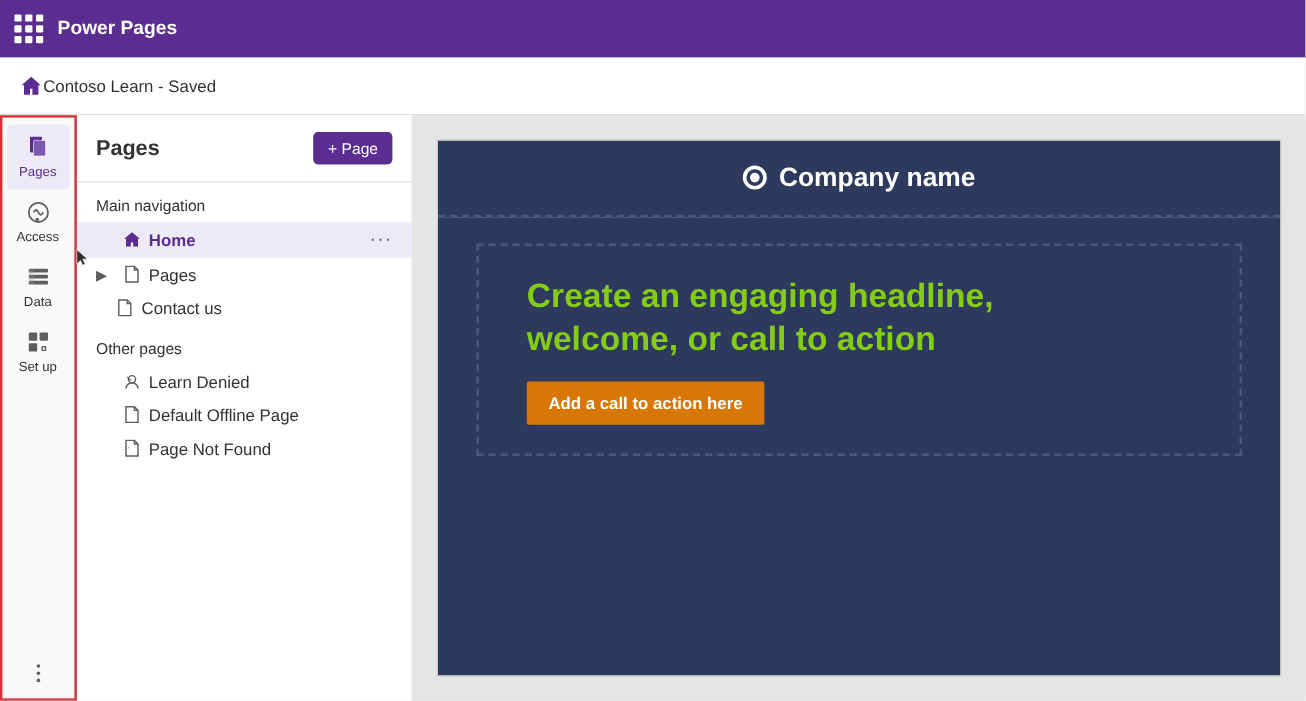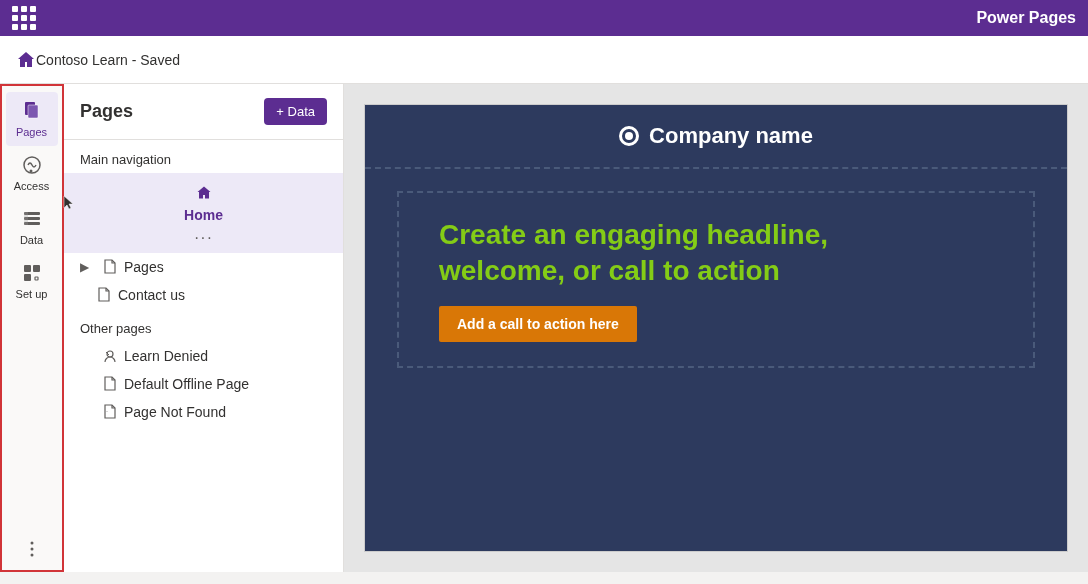--- a/index.html
+++ b/index.html
@@ -1,26 +1,25 @@
 <!DOCTYPE html>
 <html><head>
   <meta charset="utf-8">
   <style>
     * { margin: 0; padding: 0; box-sizing: border-box; }
     body { font-family: 'Segoe UI', sans-serif; width: 1088px; height: 584px; overflow: hidden; background: #f3f2f1; }
 
     
     .topbar {
-      height: 36px;
+      height: 48px;
       background: #5c2d91;
       display: flex;
       align-items: center;
       padding: 0 12px;
       gap: 12px;
-      justify-content: space-between;
     }
     .topbar-dots {
       display: grid;
       grid-template-columns: repeat(3, 6px);
       grid-template-rows: repeat(3, 6px);
       gap: 3px;
       cursor: pointer;
     }
     .topbar-dots span {
       width: 6px; height: 6px;
@@ -143,21 +142,21 @@
     }
 
     .nav-item {
       display: flex;
       align-items: center;
       padding: 6px 16px;
       cursor: pointer;
       gap: 6px;
       position: relative;
     }
-    .nav-item.active { background: #ede9f7; flex-direction: column; }
+    .nav-item.active { background: #ede9f7; }
 
     .nav-item .expand-arrow {
       color: #605e5c;
       font-size: 12px;
       width: 16px;
     }
     .nav-item .page-name {
       font-size: 14px;
       color: #323130;
       flex: 1;
@@ -336,21 +335,21 @@
         <circle cx="11" cy="5" r="1.5" fill="#605e5c"></circle>
         <circle cx="11" cy="11" r="1.5" fill="#605e5c"></circle>
         <circle cx="11" cy="17" r="1.5" fill="#605e5c"></circle>
       </svg>
     </div>
   </div>
 
   <div class="pages-panel">
     <div class="pages-header">
       <span class="pages-title">Pages</span>
-      <button class="add-page-btn">+ Data</button>
+      <button class="add-page-btn">+ Page</button>
     </div>
 
     <div class="section-label">Main navigation</div>
 
     <div class="nav-item active">
       <span class="expand-arrow" style="width:16px; display:inline-block;"></span>
       <svg width="16" height="16" viewBox="0 0 16 16" fill="none">
         <path d="M8 1.5L1.5 7h1.5v6.5h4V10h2v3.5h4V7H14.5L8 1.5z" fill="#5c2d91"></path>
       </svg>
       <span class="page-name">Home</span>

